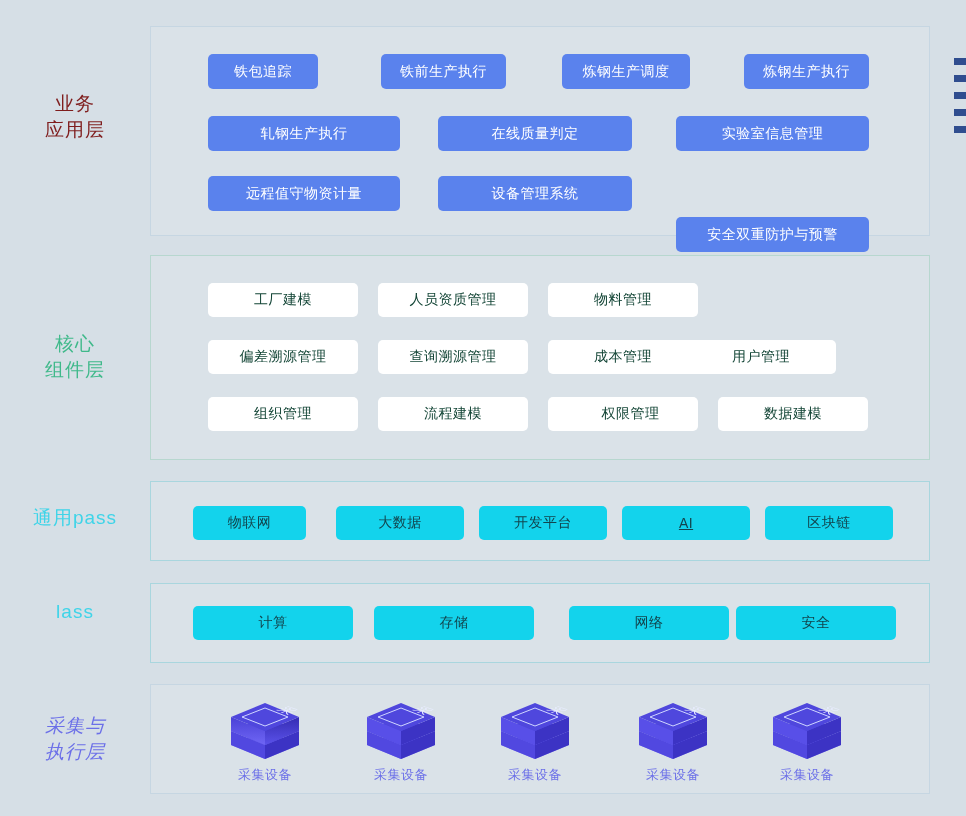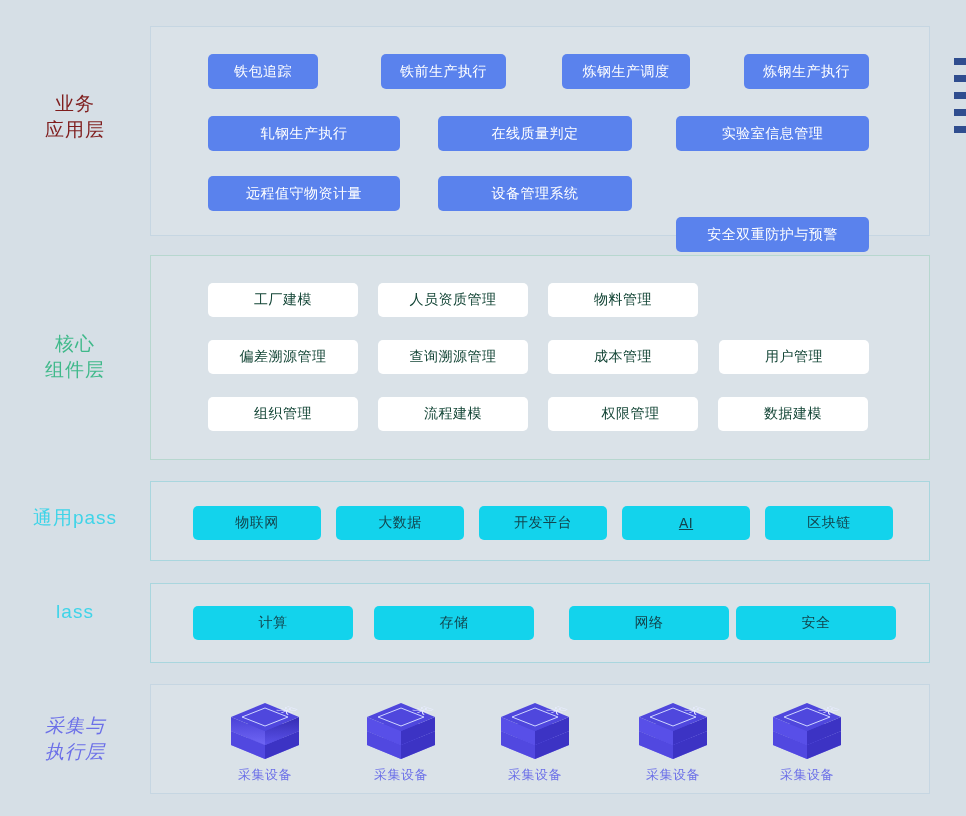--- a/index.html
+++ b/index.html
@@ -126,32 +126,32 @@
 
   <div class="layer-panel" style="top:255px; height:205px; border:1px solid #b7d7cf;"></div>
 
   <div class="chip core" style="left:208px; top:283px; width:150px; height:34px;">工厂建模</div>
   <div class="chip core" style="left:378px; top:283px; width:150px; height:34px;">人员资质管理</div>
   <div class="chip core" style="left:548px; top:283px; width:150px; height:34px;">物料管理</div>
 
   <div class="chip core" style="left:208px; top:340px; width:150px; height:34px;">偏差溯源管理</div>
   <div class="chip core" style="left:378px; top:340px; width:150px; height:34px;">查询溯源管理</div>
   <div class="chip core" style="left:548px; top:340px; width:150px; height:34px;">成本管理</div>
-  <div class="chip core" style="left:719px; top:340px; width:150px; height:34px;">用户管理</div>
+  <div class="chip core" style="left:686px; top:340px; width:150px; height:34px;">用户管理</div>
 
   <div class="chip core" style="left:208px; top:397px; width:150px; height:34px;">组织管理</div>
   <div class="chip core" style="left:378px; top:397px; width:150px; height:34px;">流程建模</div>
   <div class="chip core" style="left:548px; top:397px; width:150px; height:34px;padding-left:15px;">权限管理</div>
   <div class="chip core" style="left:718px; top:397px; width:150px; height:34px;">数据建模</div>
 
   <div class="layer-label" style="top:505px; color:#3fd4e8;">通用pass</div>
 
   <div class="layer-panel" style="top:481px; height:80px; border:1px solid #a9d6de;"></div>
 
-  <div class="chip paas" style="left:193px; top:506px; width:128px; height:34px;">物联网</div>
+  <div class="chip paas" style="left:193px; top:506px; width:113px; height:34px;">物联网</div>
   <div class="chip paas" style="left:336px; top:506px; width:128px; height:34px;">大数据</div>
   <div class="chip paas" style="left:479px; top:506px; width:128px; height:34px;">开发平台</div>
   <div class="chip paas" style="left:622px; top:506px; width:128px; height:34px;text-decoration:underline;">AI</div>
   <div class="chip paas" style="left:765px; top:506px; width:128px; height:34px;">区块链</div>
 
   <div class="layer-label" style="top:599px; color:#3fd4e8;">lass</div>
 
   <div class="layer-panel" style="top:583px; height:80px; border:1px solid #a9d6de;"></div>
 
   <div class="chip iaas" style="left:193px; top:606px; width:160px; height:34px;">计算</div>

